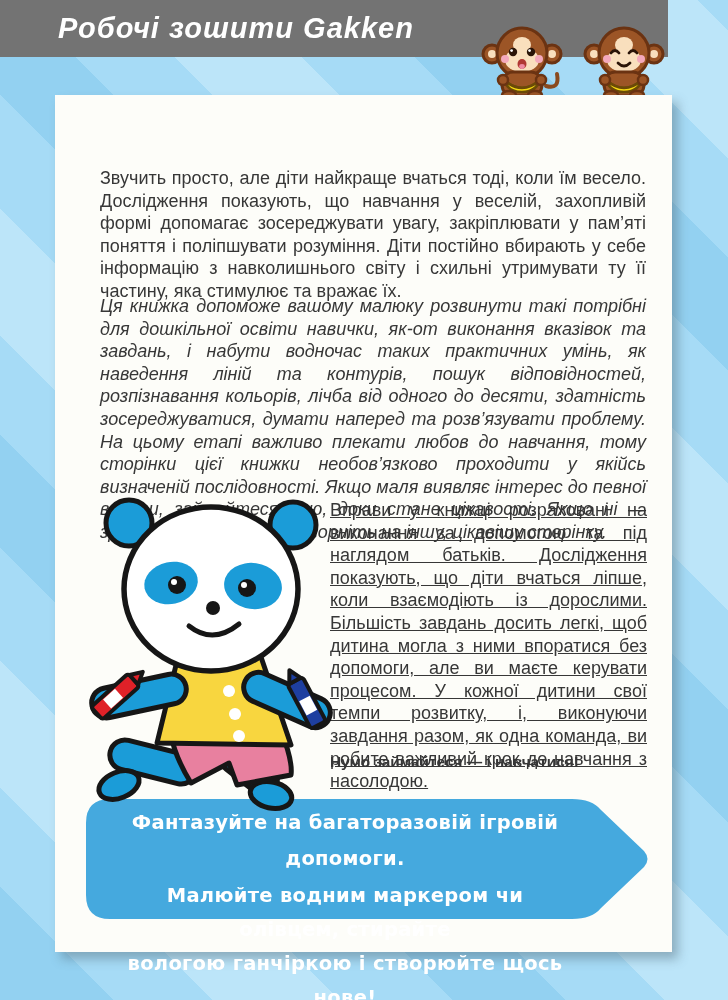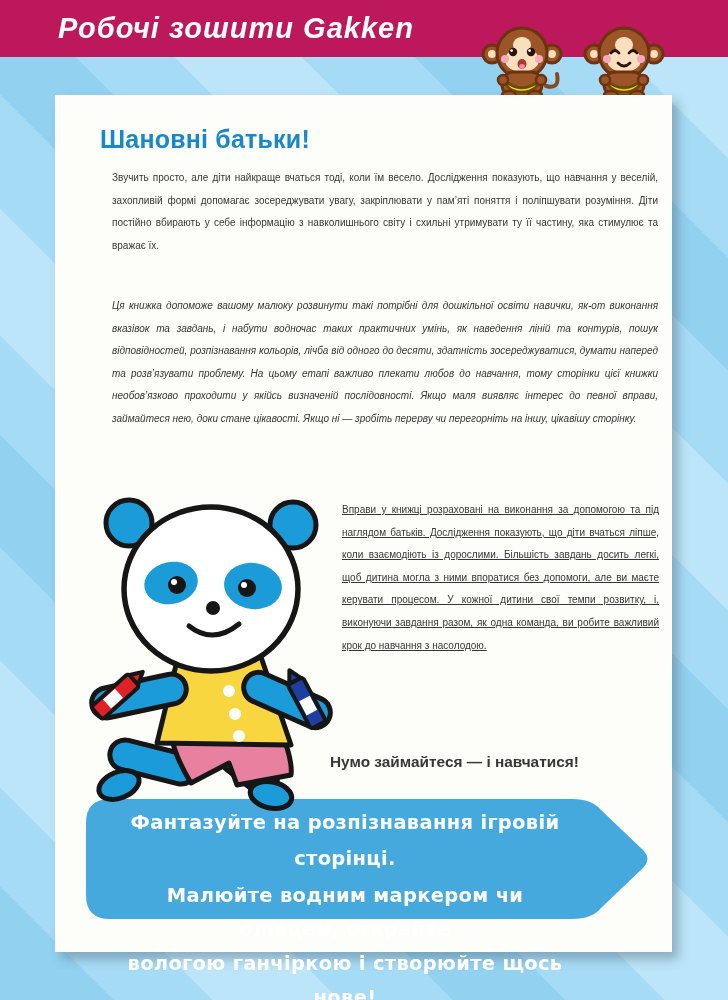--- a/index.html
+++ b/index.html
@@ -7,39 +7,39 @@
     width:728px;height:1000px;position:relative;overflow:hidden;
     font-family:"Liberation Sans",sans-serif;
     background:#a4d8f4;
   }
   .bg{
     position:absolute;inset:0;
     background:repeating-linear-gradient(45deg,
       #93d1f1 0 80px,#a6dbf6 80px 150px,#bce5f9 150px 240px,#a6dbf6 240px 320px);
   }
   .header{
-    position:absolute;left:0;top:0;width:728px;height:57px;
-    background:#be185d;z-index:1;display:flex;align-items:center;
+    position:absolute;left:0;top:0;width:668px;height:57px;
+    background:#737373;z-index:1;display:flex;align-items:center;
   }
   .header-title{
     margin-left:58px;color:#ffffff;font-size:29px;font-weight:bold;font-style:italic;
     letter-spacing:1px;
   }
   .monkeys{position:absolute;left:476px;top:24px;z-index:2;display:flex;gap:10px;}
   .card{
     position:absolute;left:55px;top:95px;width:617px;height:857px;z-index:3;
     background:#fdfdf9;box-shadow:6px 7px 10px rgba(80,105,120,.45);
   }
   .heading{
     position:absolute;left:45px;top:30px;
     color:#1a87c9;font-size:25px;font-weight:bold;letter-spacing:.2px;
   }
   .para{
-    position:absolute;color:#373737;font-size:10px;line-height:22.6px;
-    text-align:justify;hyphens:auto;margin-left:12px;
+    position:absolute;color:#373737;font-size:18px;line-height:22.6px;
+    text-align:justify;hyphens:auto;
   }
   .p1{left:45px;top:72px;width:546px;}
   .p2{left:45px;top:200px;width:546px;font-style:italic;}
   .p3{left:275px;top:404px;width:317px;text-decoration:underline;}
   .closing{
     position:absolute;left:275px;top:658px;width:317px;
     color:#373737;font-size:15.4px;font-weight:bold;
   }
   .panda{position:absolute;left:24px;top:400px;width:262px;height:318px;z-index:6;}
   .bubble{position:absolute;left:25px;top:698px;width:580px;height:132px;z-index:5;}
@@ -107,21 +107,20 @@
     <path d="M31,58 Q46,69 61,58" stroke="#6b4a08" stroke-width="2" fill="none"></path>
     <circle cx="27" cy="56" r="5" fill="#9c5526" stroke="#6b3312" stroke-width="2.5"></circle>
     <circle cx="65" cy="56" r="5" fill="#9c5526" stroke="#6b3312" stroke-width="2.5"></circle>
     <ellipse cx="33" cy="71" rx="7" ry="4" fill="#9c5526" stroke="#6b3312" stroke-width="2.5"></ellipse>
     <ellipse cx="59" cy="71" rx="7" ry="4" fill="#9c5526" stroke="#6b3312" stroke-width="2.5"></ellipse>
   </svg>
 </div>
 
 <div class="card">
 
-  <div class="heading">Шановні батьки!</div>
 
   <div class="para p1">Звучить просто, але діти найкраще вчаться тоді, коли їм весело. Дослідження показують, що навчання у веселій, захопливій формі допомагає зосереджувати увагу, закріплювати у пам’яті поняття і поліпшувати розуміння. Діти постійно вбирають у себе інформацію з навколишнього світу і схильні утримувати ту її частину, яка стимулює та вражає їх.</div>
   <div class="para p2">Ця книжка допоможе вашому малюку розвинути такі потрібні для дошкільної освіти навички, як-от виконання вказівок та завдань, і набути водночас таких практичних умінь, як наведення ліній та контурів, пошук відповідностей, розпізнавання кольорів, лічба від одного до десяти, здатність зосереджуватися, думати наперед та розв’язувати проблему. На цьому етапі важливо плекати любов до навчання, тому сторінки цієї книжки необов’язково проходити у якійсь визначеній послідовності. Якщо маля виявляє інтерес до певної вправи, займайтеся нею, доки стане цікавості. Якщо ні — зробіть перерву чи перегорніть на іншу, цікавішу сторінку.</div>
   <div class="para p3">Вправи у книжці розраховані на виконання за допомогою та під наглядом батьків. Дослідження показують, що діти вчаться ліпше, коли взаємодіють із дорослими. Більшість завдань досить легкі, щоб дитина могла з ними впоратися без допомоги, але ви маєте керувати процесом. У кожної дитини свої темпи розвитку, і, виконуючи завдання разом, як одна команда, ви робите важливий крок до навчання з насолодою.</div>
   <div class="closing">Нумо займайтеся — і навчатися!</div>
 
   <svg class="panda" viewBox="0 0 262 318">
 
     <g fill="#1b9cd8" stroke="#161616" stroke-width="5">
       <rect x="30" y="252" width="88" height="30" rx="15" transform="rotate(14 74 267)"></rect>
@@ -166,19 +165,19 @@
       <rect x="14" y="2.5" width="16" height="12" fill="#ffffff"></rect>
       <path d="M50,2 L62,8.5 L50,15 Z" fill="#1e3fa0" stroke="#161616" stroke-width="4" stroke-linejoin="round"></path>
     </g>
   </svg>
 
   <div class="bubble">
     <svg class="bubble-svg" width="580" height="132" viewBox="0 0 580 132">
       <path d="M30,6 L492,6 Q512,6 521,17 L564,58 Q571,66 564,74 L521,115 Q512,126 492,126 L30,126 Q6,126 6,102 L6,30 Q6,6 30,6 Z" fill="#45a9de"></path>
     </svg>
     <div class="bubble-text">
-      <div class="bubble-line1">Фантазуйте на розпізнавання ігровій сторінці.</div>
+      <div class="bubble-line1">Фантазуйте на багаторазовій ігровій допомоги.</div>
       <div class="bubble-line2">Малюйте водним маркером чи олівцем, стирайте
 вологою ганчіркою і створюйте щось нове!</div>
     </div>
   </div>
 
 </div>
 
 </body></html>

